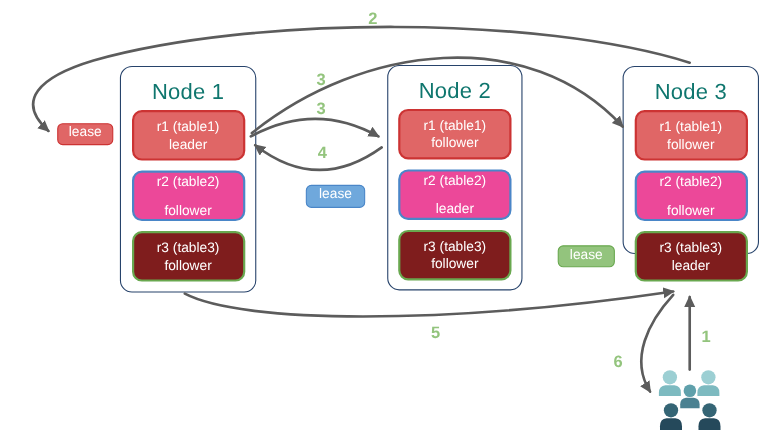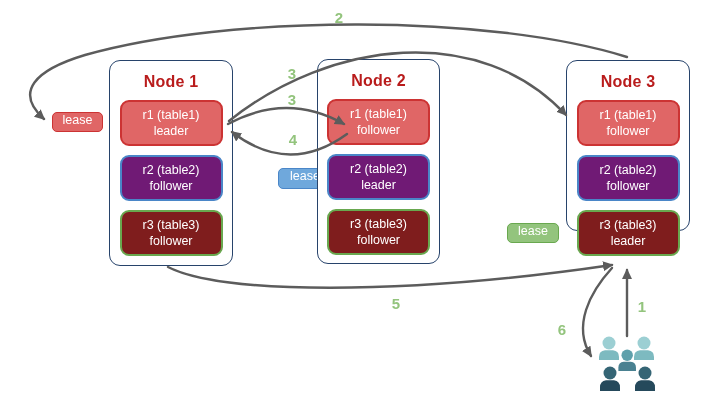--- a/index.html
+++ b/index.html
@@ -5,30 +5,30 @@
   html,body{margin:0;padding:0;background:#ffffff;}
   .stage{
     position:relative;width:704px;height:405px;background:#ffffff;overflow:hidden;
     font-family:"Liberation Sans","DejaVu Sans",sans-serif;
   }
   .node{
     position:absolute;background:#ffffff;border:1.6px solid #27436b;border-radius:11px;
     box-sizing:border-box;padding-top:12px;
   }
   .node-title{
-    text-align:center;font-weight:bold;font-size:16px;color:#b91c1c;height:18px;
+    text-align:center;font-weight:normal;font-size:20px;color:#0f766e;height:18px;
     margin-bottom:9px;letter-spacing:.2px;
   }
   .replica{
     width:103px;height:46px;margin:0 auto 9px auto;border-radius:9px;box-sizing:border-box;
     display:flex;flex-direction:column;align-items:center;justify-content:center;
     color:#ffffff;font-size:12.5px;line-height:1.3;border:2px solid transparent;text-align:center;
   }
   .replica.red{background:#e06666;border-color:#cc3333;}
-  .replica.blue{background:#701a75;border-color:#4a86c8;}
+  .replica.blue{background:#ec4899;border-color:#4a86c8;justify-content:space-between;}
   .replica.green{background:#7f1d1d;border-color:#69a84f;}
   .lease{
     position:absolute;box-sizing:border-box;border-radius:5px;color:#ffffff;font-size:12.5px;
     display:flex;align-items:flex-start;justify-content:center;border:1.5px solid transparent;
   }
   .lease.red{background:#e06666;border-color:#cc3333;}
   .lease.blue{background:#6fa8dc;border-color:#4a86c8;}
   .lease.green{background:#93c47d;border-color:#69a84f;}
   .num{
     position:absolute;transform:translate(-50%,-50%);color:#93c47d;font-weight:bold;
@@ -60,21 +60,21 @@
     <div class="replica blue">
       <span>r2 (table2)</span>
       <span>follower</span>
     </div>
     <div class="replica green">
       <span>r3 (table3)</span>
       <span>follower</span>
     </div>
   </div>
 
-  <div class="node" style="left:317px;top:59px;width:123px;height:205px">
+  <div class="node" style="left:352px;top:59px;width:123px;height:205px">
     <div class="node-title">Node 2</div>
     <div class="replica red">
       <span>r1 (table1)</span>
       <span>follower</span>
     </div>
     <div class="replica blue">
       <span>r2 (table2)</span>
       <span>leader</span>
     </div>
     <div class="replica green">

